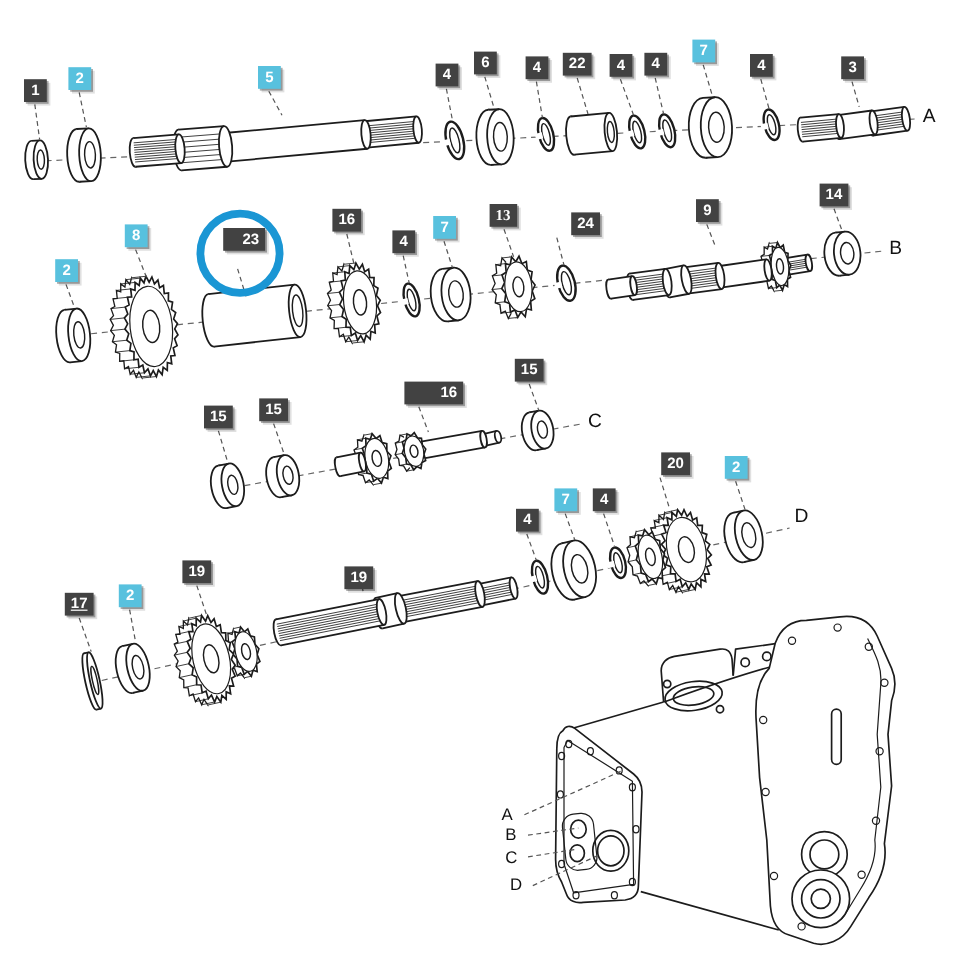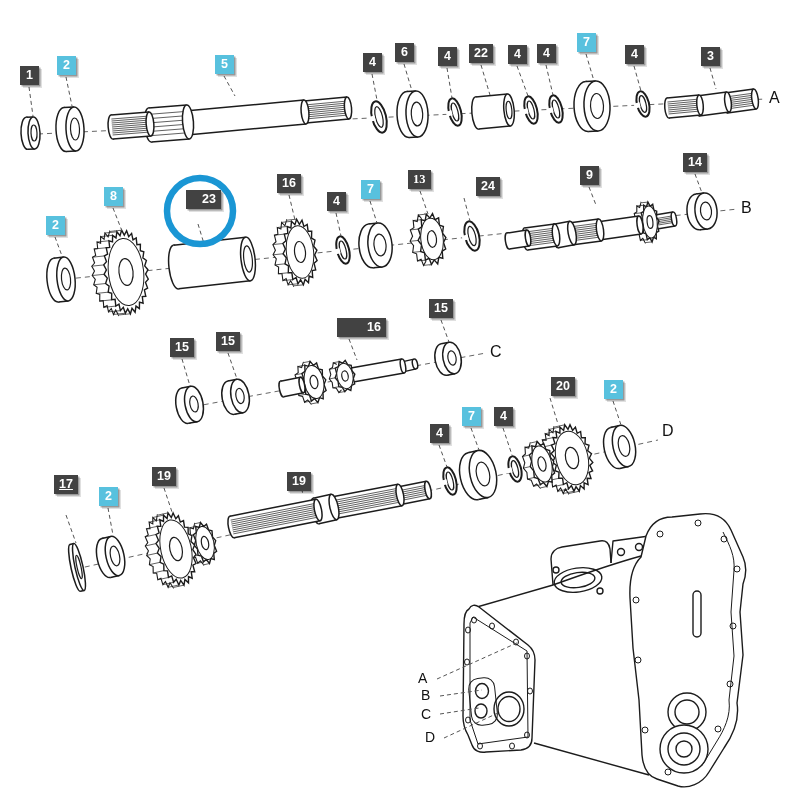--- a/index.html
+++ b/index.html
@@ -725,21 +725,21 @@
       <div class="plabel dark" style="left: 683px; top: 153px; text-align: right;">14</div>
       <div class="plabel dark" style="left: 170px; top: 338px;">15</div>
       <div class="plabel dark" style="left: 216px; top: 332px;">15</div>
       <div class="plabel dark" style="left: 337px; top: 318px; padding-left: 30px;">16</div>
       <div class="plabel dark" style="left: 429px; top: 299px;">15</div>
       <div class="plabel dark" style="left: 430px; top: 424px;">4</div>
       <div class="plabel blue" style="left: 462px; top: 407px;">7</div>
       <div class="plabel dark" style="left: 494px; top: 407px;">4</div>
       <div class="plabel dark" style="left: 551px; top: 377px;">20</div>
       <div class="plabel blue" style="left: 604px; top: 380px;">2</div>
-      <div class="plabel dark" style="left: 54px; top: 475px; text-decoration: underline;">17</div>
+      <div class="plabel dark" style="left: 54px; top: 494px; text-decoration: underline;">17</div>
       <div class="plabel blue" style="left: 99px; top: 487px;">2</div>
       <div class="plabel dark" style="left: 152px; top: 467px;">19</div>
       <div class="plabel dark" style="left: 287px; top: 472px;">19</div>
     </div>
 
   <div class="letter" style="left:769px;top:89px">A</div>
   <div class="letter" style="left:741px;top:199px">B</div>
   <div class="letter" style="left:490px;top:343px">C</div>
   <div class="letter" style="left:662px;top:422px">D</div>
 

